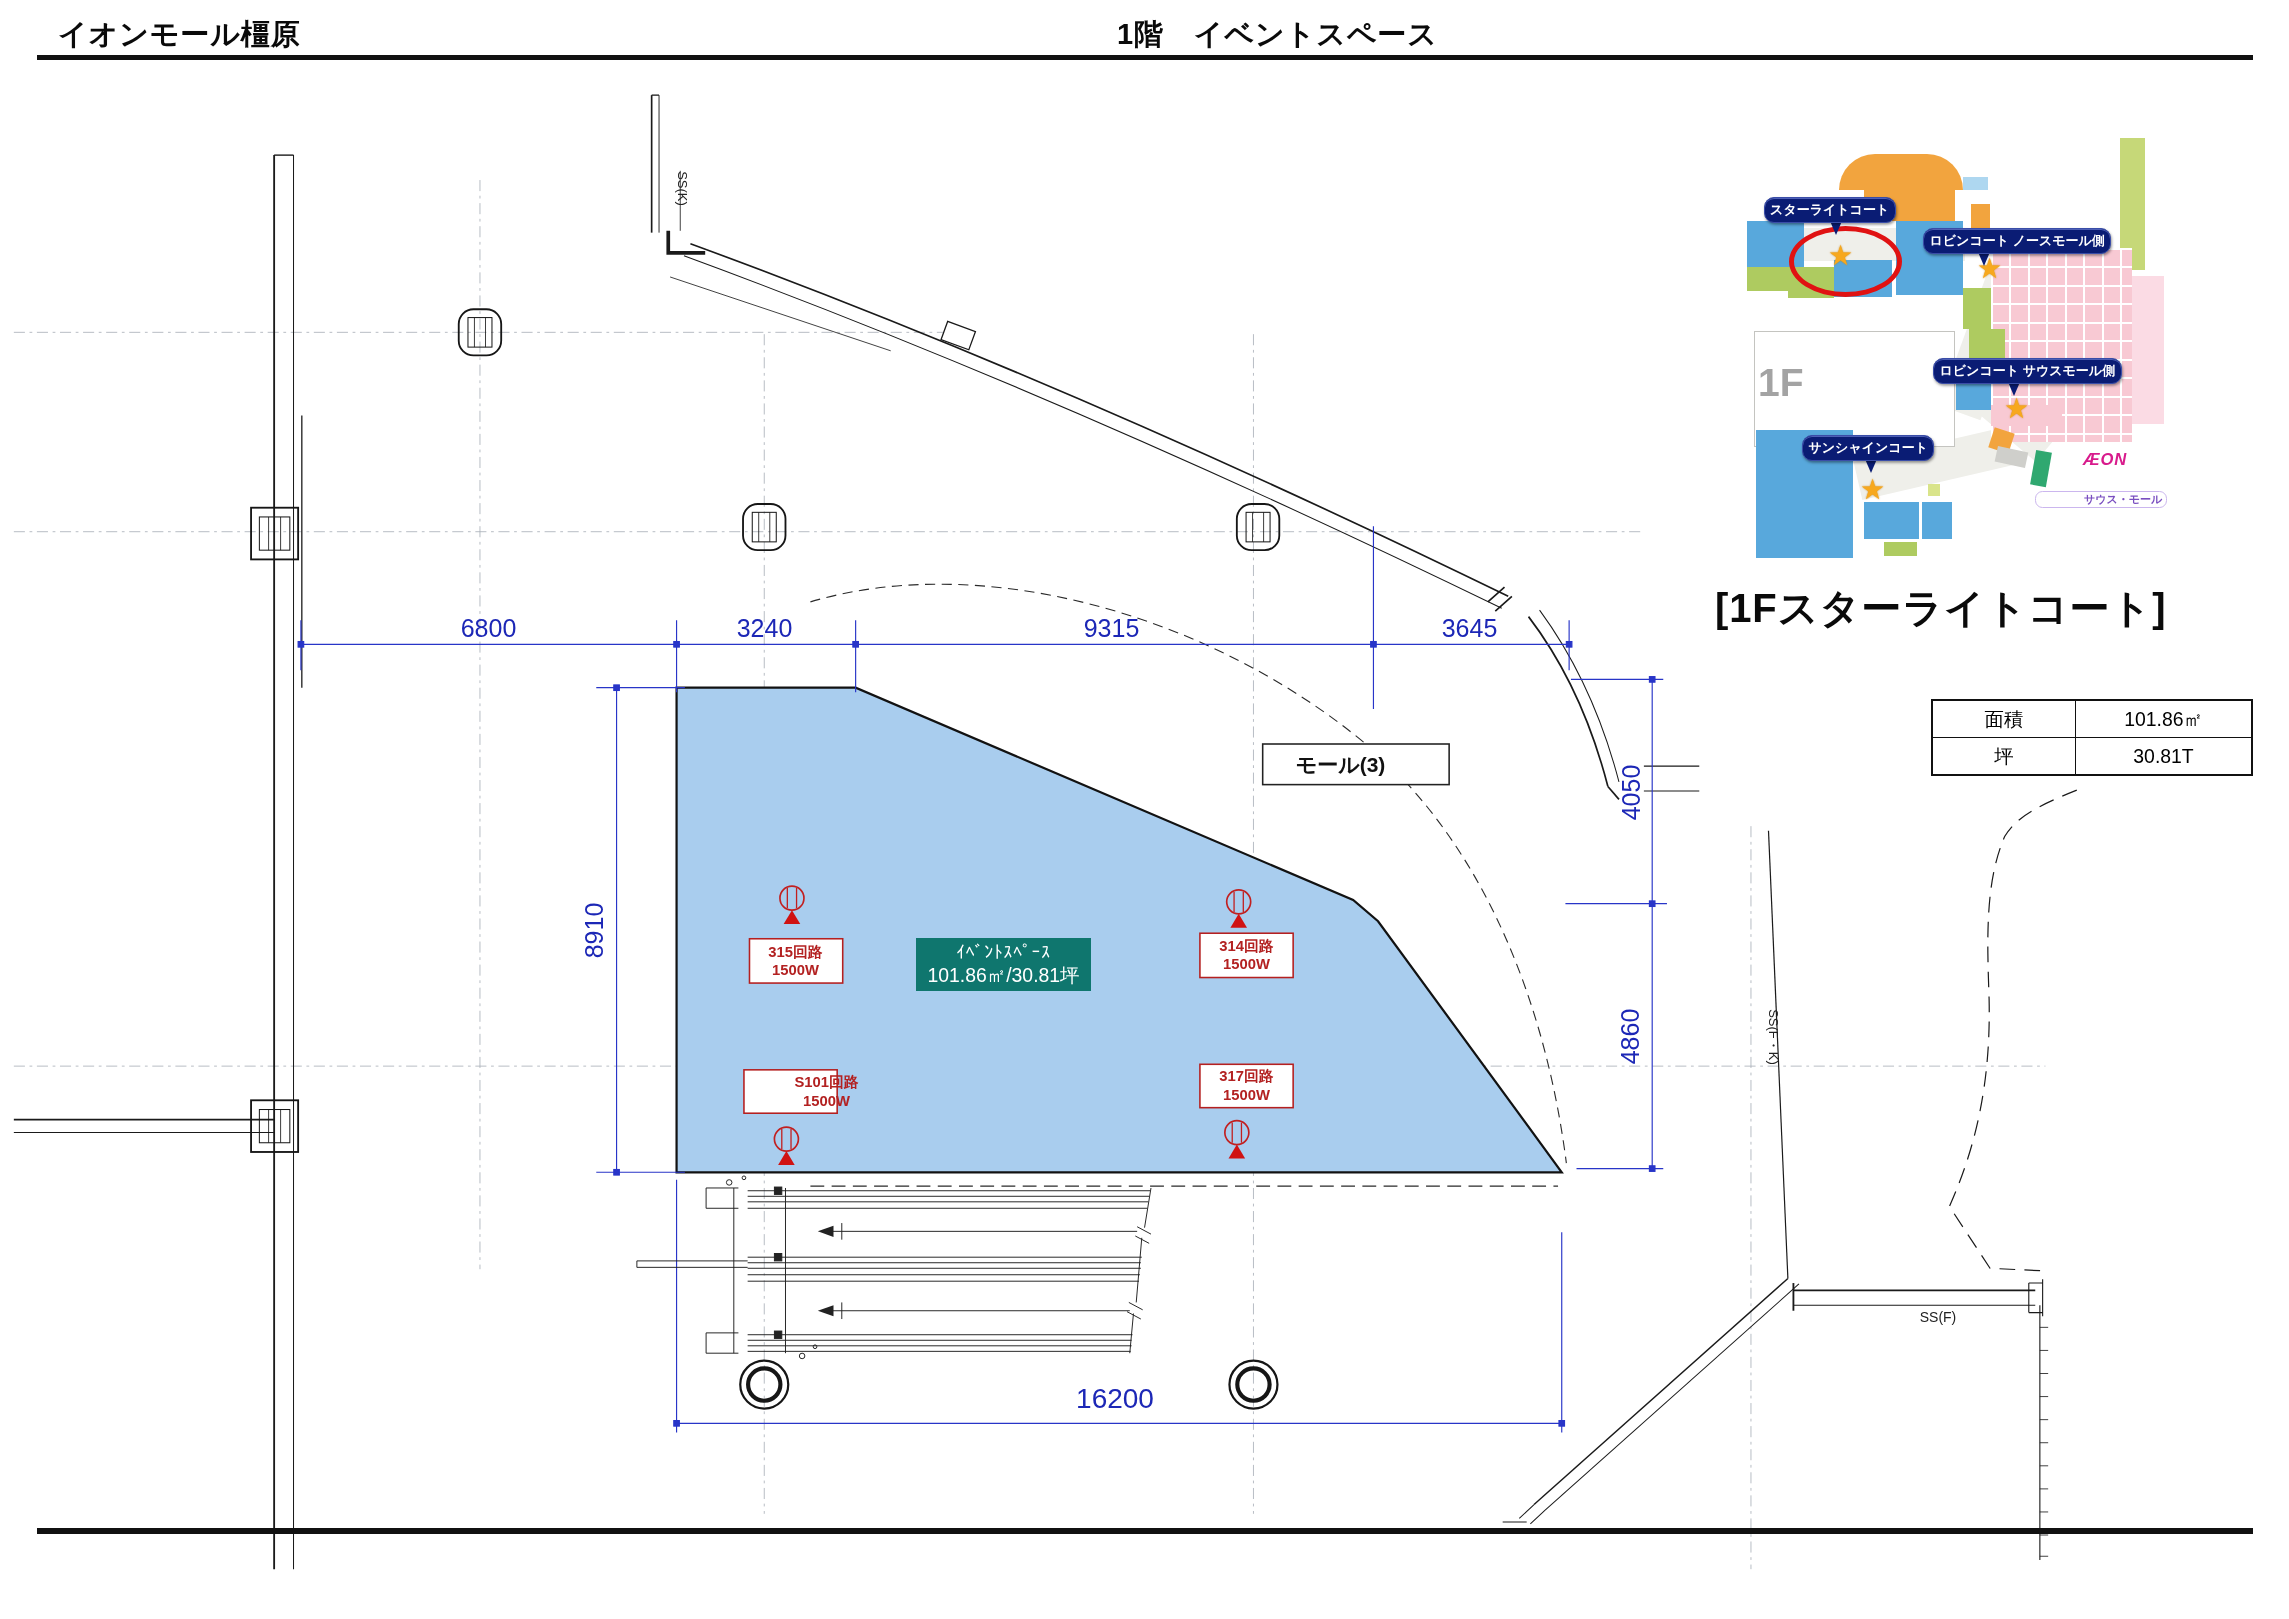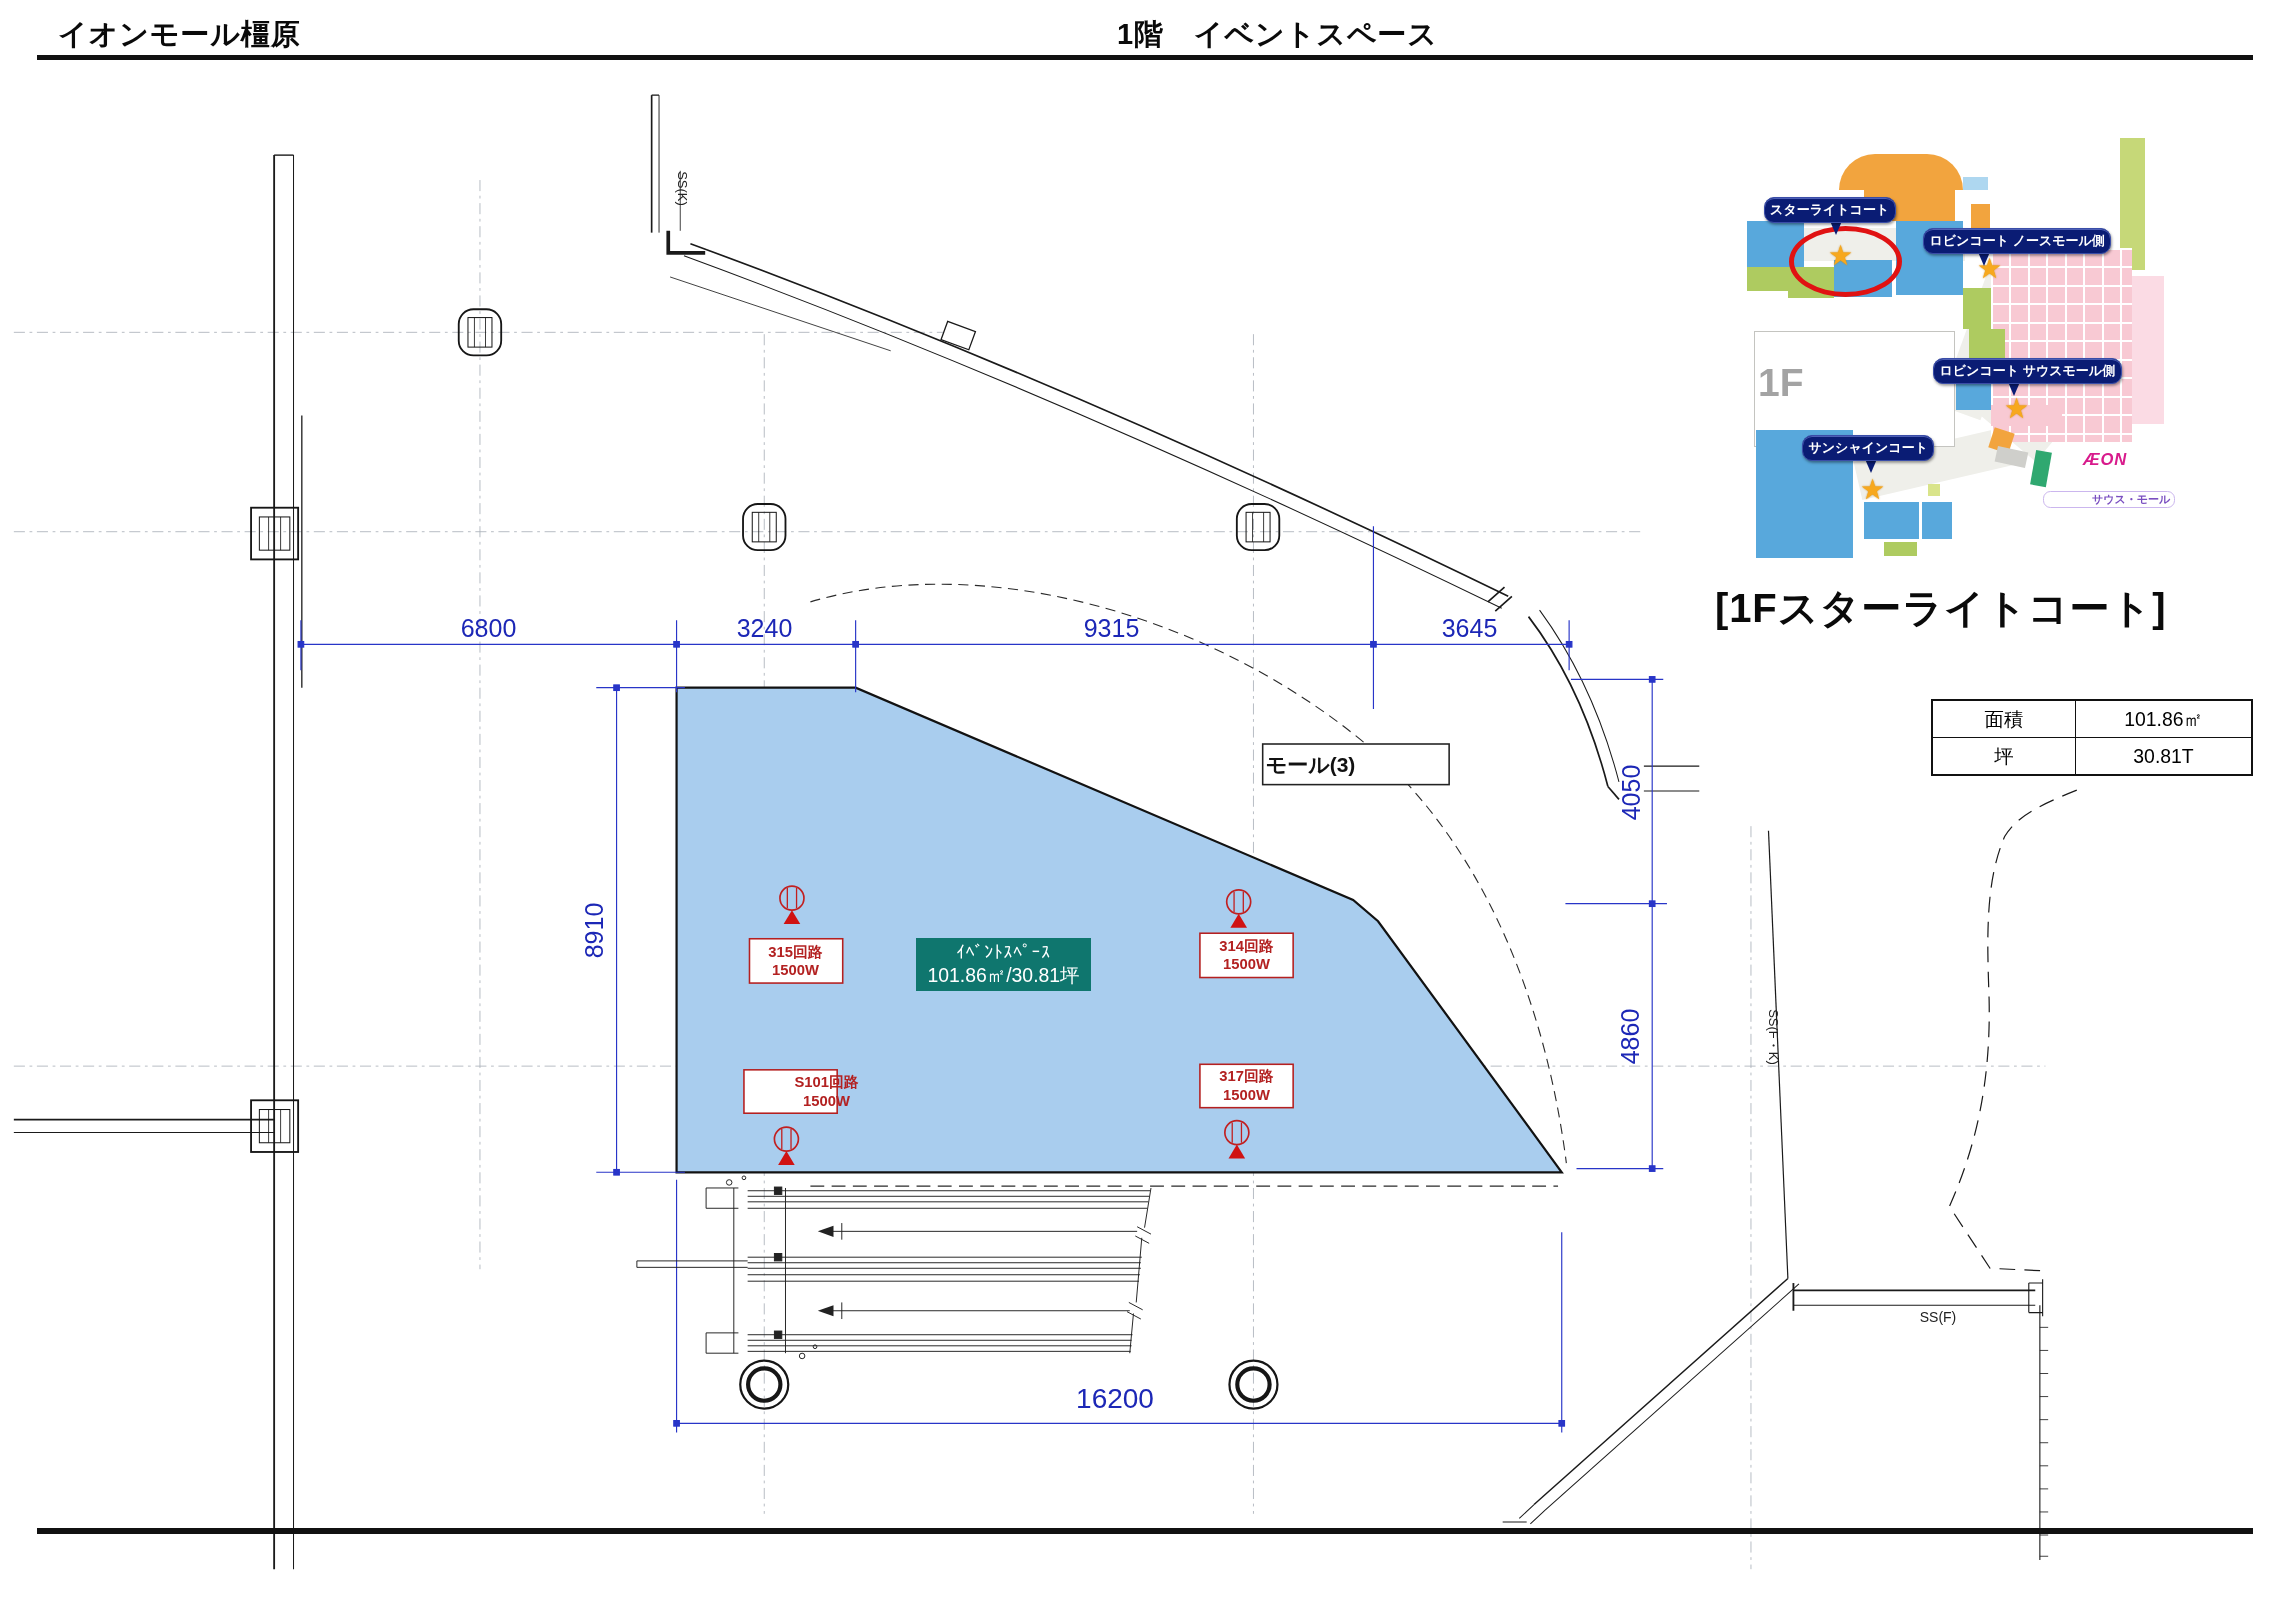--- a/index.html
+++ b/index.html
@@ -221,21 +221,21 @@
   <div class="abs dim" style="left:1405px;top:614px;width:129px;">3645</div>
   <div class="abs dim vdim" style="left:543px;top:916px;width:102px;">8910</div>
   <div class="abs dim vdim" style="left:1580px;top:778px;width:102px;">4050</div>
   <div class="abs dim vdim" style="left:1579px;top:1022px;width:102px;">4860</div>
   <div class="abs dim" style="left:1046px;top:1383px;width:138px;font-size:28px;">16200</div>
 
   <div class="abs ss vss" style="left:650px;top:181px;width:65px;">SS(K)</div>
   <div class="abs ss vss" style="left:1722px;top:1028px;width:102px;">SS(F・K)</div>
   <div class="abs ss" style="left:1901px;top:1309px;width:74px;font-size:14px;">SS(F)</div>
 
-  <div class="abs mall" style="left:1203px;top:744px;width:215px;height:41px;line-height:41px;">モール(3)</div>
+  <div class="abs mall" style="left:1233px;top:744px;width:215px;height:41px;line-height:41px;">モール(3)</div>
 
   <div class="abs boxtxt" style="left:749px;top:939px;width:93px;height:44px;">
     <span>315回路</span>
     <span>1500W</span>
   </div>
   <div class="abs boxtxt" style="left:1200px;top:933px;width:93px;height:44px;">
     <span>314回路</span>
     <span>1500W</span>
   </div>
   <div class="abs boxtxt" style="left:744px;top:1070px;width:93px;height:43px;margin-left:36px;">
@@ -297,21 +297,21 @@
     <div class="ptr" style="left:83px;top:83px;"></div>
     <div class="navlbl" style="left:176px;top:90px;">ロビンコート ノースモール側</div>
     <div class="ptr" style="left:231px;top:114px;"></div>
     <div class="navlbl" style="left:186px;top:220px;">ロビンコート サウスモール側</div>
     <div class="ptr" style="left:261px;top:244px;"></div>
     <div class="navlbl" style="left:55px;top:297px;">サンシャインコート</div>
     <div class="ptr" style="left:118px;top:321px;"></div>
 
     <div class="abs fl" style="left:11px;top:223px;">1F</div>
     <div class="abs aeon" style="left:336px;top:312px;">ÆON</div>
-    <div class="abs small-mall" style="left:296px;top:353px;padding-left:48px;">サウス・モール</div>
+    <div class="abs small-mall" style="left:288px;top:353px;padding-left:48px;">サウス・モール</div>
   </div>
 
   <div class="abs heading" style="left:1715px;top:581px;">[1Fスターライトコート]</div>
 
   <table class="spec abs" style="left:1931px;top:699px;">
     <tbody>
         <tr>
       <td class="c1">面積</td>
       <td class="c2">101.86㎡</td>
     </tr>

